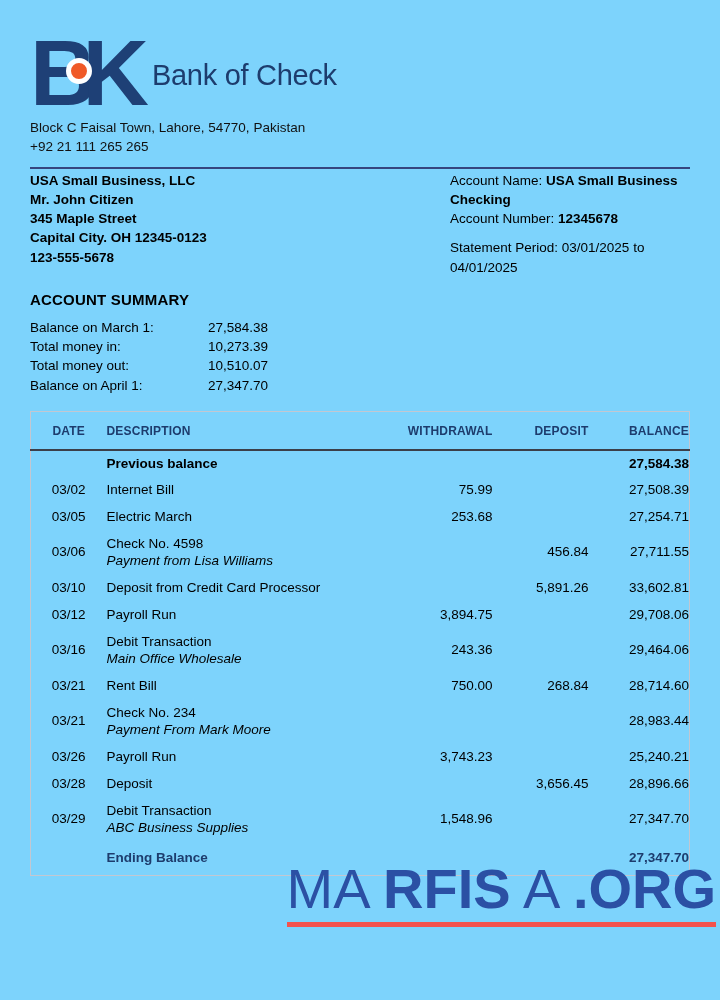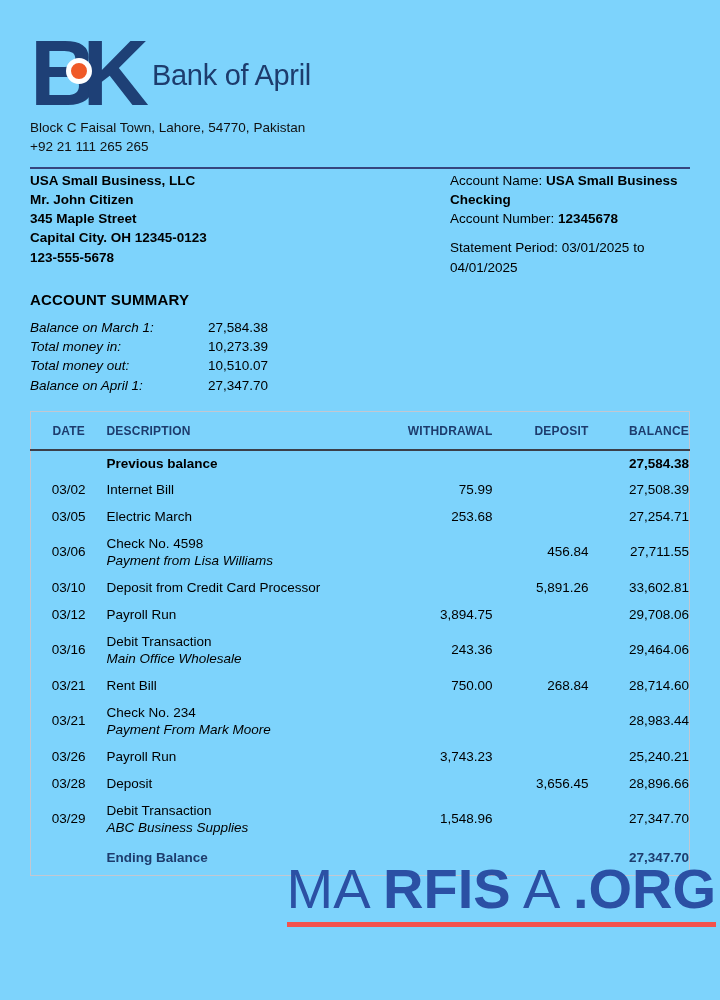--- a/index.html
+++ b/index.html
@@ -36,21 +36,21 @@
   .info-section { display: flex; margin-top: 2px; }
   .customer-block { flex: 1; font-weight: bold; font-size: 13.5px; line-height: 1.42; }
   .account-block { width: 240px; font-size: 13.5px; line-height: 1.42; }
   .account-block .val { font-weight: bold; }
   .period-line { margin-top: 10px; }
 
   
   .summary-title { margin-top: 14px; font-size: 15px; font-weight: bold; letter-spacing: 0.2px; }
   .summary-rows { margin-top: 10px; font-size: 13.5px; line-height: 1.43; }
   .summary-row { display: flex; }
-  .summary-row .lbl { width: 178px; font-style: italic; }
+  .summary-row .lbl { width: 178px; }
 
   
   .txn-table { width: 100%; margin-top: 16px; border-collapse: collapse; border: 1px solid #c3c7d1; font-size: 13.5px; }
   .txn-table thead th {
     color: var(--navy, #1e3a68); font-weight: bold; font-size: 12px;
     padding: 12px 0 11px 0; border-bottom: 2px solid #3b3f49; letter-spacing: 0.2px;
   }
   th.h-date { width: 76px; text-align: center; }
   th.h-desc { text-align: left; }
   th.h-wd   { width: 108px; text-align: right; }
@@ -85,21 +85,21 @@
 </head>
 <body>
 
 <div class="page">
 
   <div class="bank-header">
     <div class="bok-mark">
       <div class="bok-letters">BK</div>
       <div class="bok-dot"></div>
     </div>
-    <div class="bank-name">Bank of April</div>
+    <div class="bank-name">Bank of Check</div>
   </div>
 
   <div class="bank-address">
     <div>Block C Faisal Town, Lahore, 54770, Pakistan</div>
     <div>+92 21 111 265 265</div>
   </div>
 
   <div class="divider"></div>
 
   <div class="info-section">

